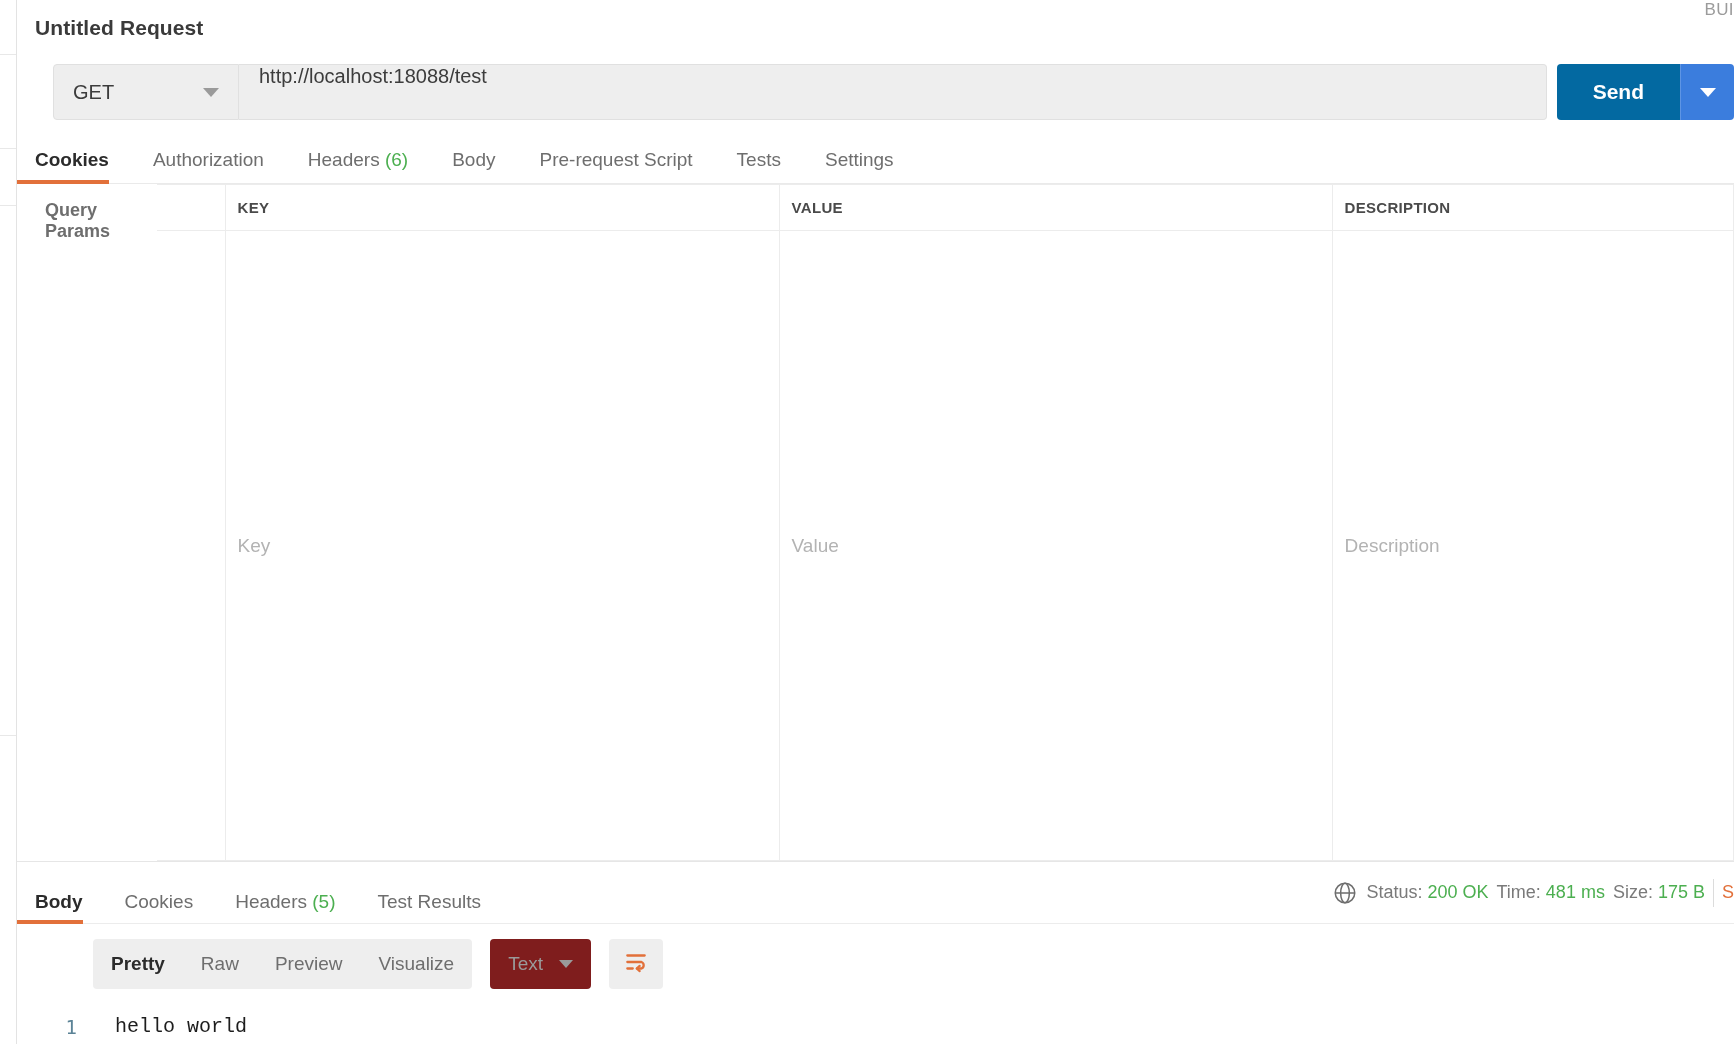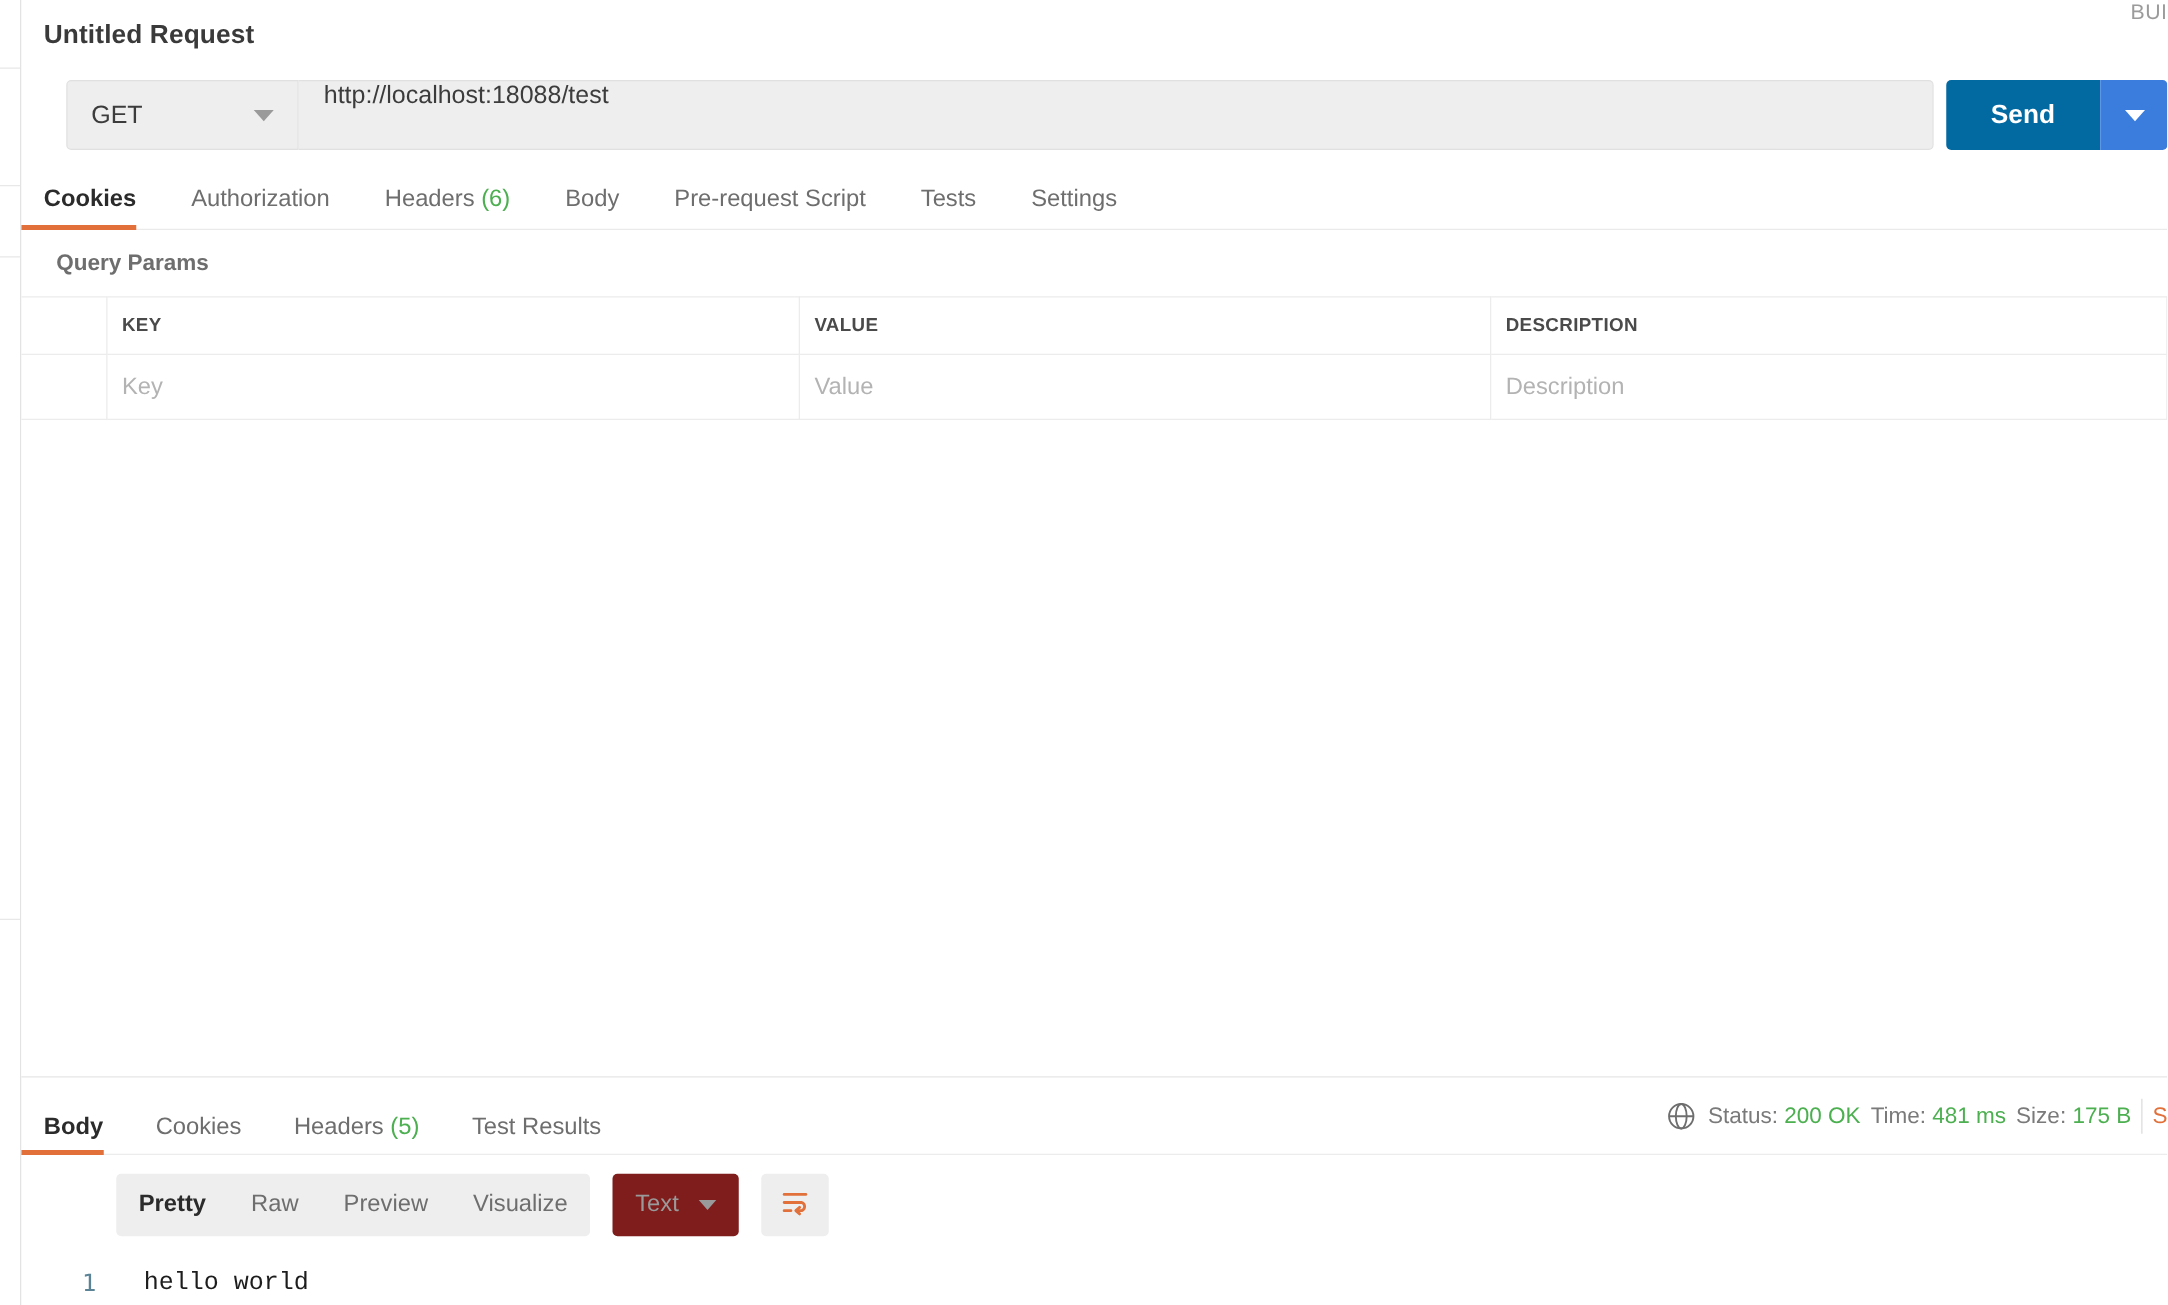--- a/index.html
+++ b/index.html
@@ -106,21 +106,21 @@
   }
   .rtab.active { color: #2b2b2b; font-weight: 700; }
   .rtab.active::after {
     content: ""; position: absolute;
     left: -18px; right: 0; bottom: -1px; height: 4px;
     background: #e2703a;
   }
   .rtab .count { color: #4caf50; font-weight: 400; }
 
   
-  .params-area { flex: 1 1 auto; display: flex; flex-direction: column; min-height: 0; }
+  .params-area { flex: 1 1 auto; display: flex; flex-direction: row; min-height: 0; }
   .params-heading {
     font-size: 18px; font-weight: 700; color: #6e6e6e;
     padding: 16px 0 16px 28px;
   }
   .ptable { width: 100%; border-collapse: collapse; table-layout: fixed; }
   .ptable th, .ptable td {
     border: 1px solid #ececec;
     text-align: left; vertical-align: middle;
   }
   .ptable th { height: 46px; padding: 0 12px; font-size: 15px; font-weight: 700; color: #4a4a4a; letter-spacing: .3px; }

